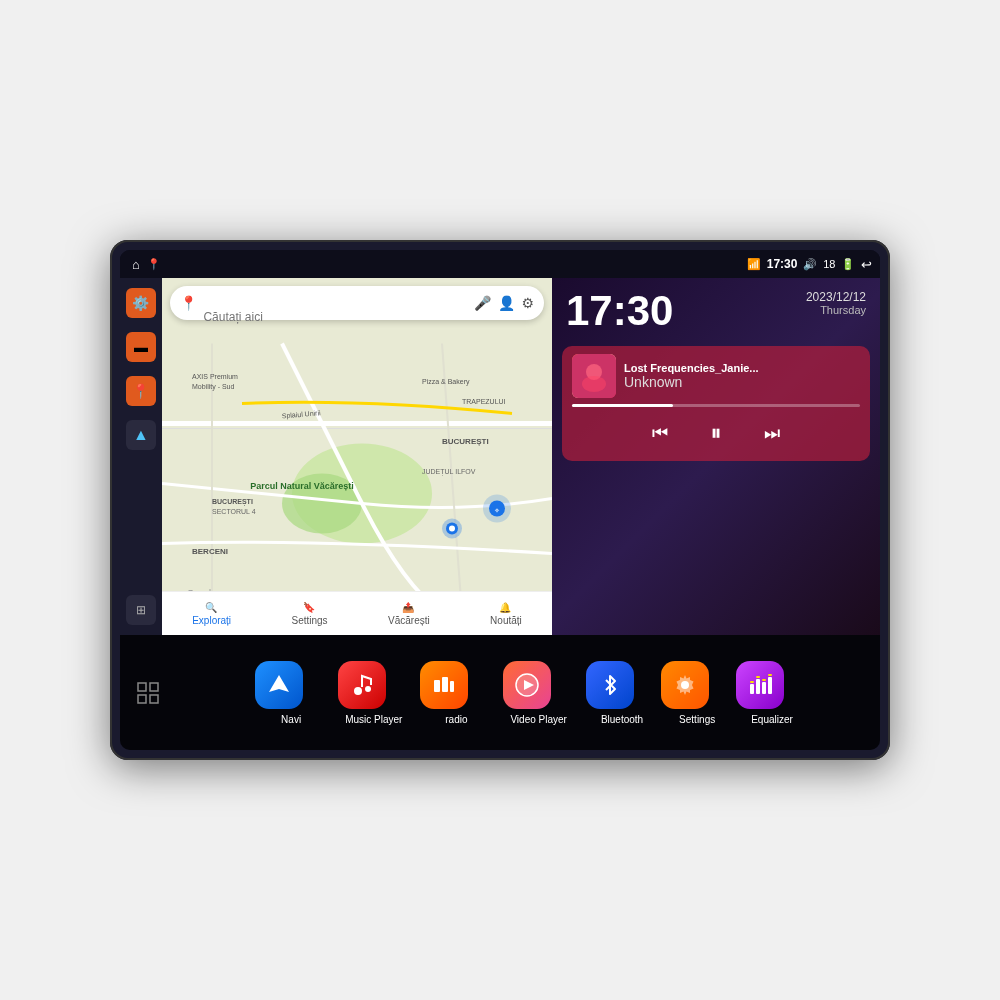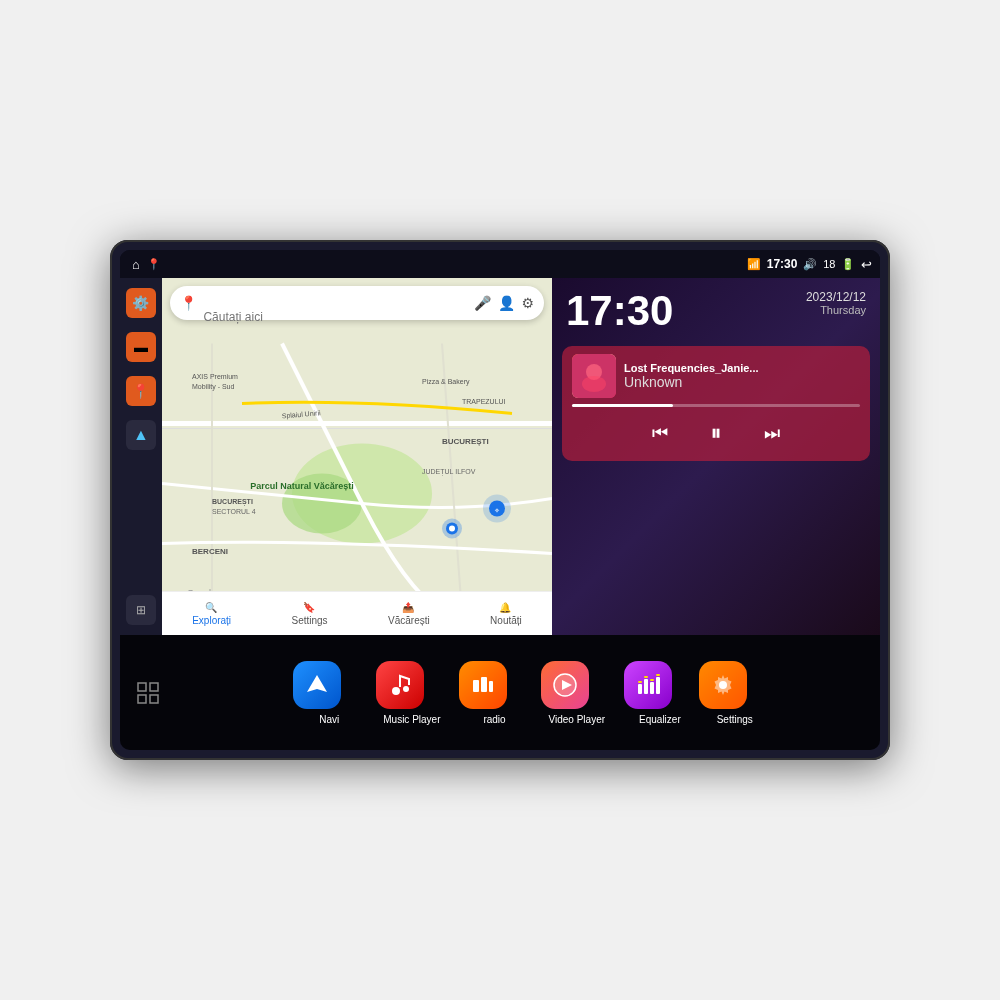--- a/index.html
+++ b/index.html
@@ -503,45 +503,53 @@
         <div class="app-item">
           <div class="app-icon app-video">
             <svg width="26" height="26" viewBox="0 0 26 26">
               <circle cx="13" cy="13" r="11" fill="rgba(255,255,255,0.2)" stroke="#fff" stroke-width="1.5"></circle>
               <polygon points="10,8 10,18 20,13" fill="#fff"></polygon>
             </svg>
           </div>
           <span class="app-label">Video Player</span>
         </div>
 
+        <div class="app-item">
+          <div class="app-icon app-bluetooth">
+            <svg width="26" height="26" viewBox="0 0 26 26">
+              <path d="M9,8 L18,17 L13,22 L13,4 L18,9 L9,18" stroke="#fff" stroke-width="2" fill="none" stroke-linejoin="round"></path>
+            </svg>
+          </div>
+          <span class="app-label">Bluetooth</span>
+        </div>
+
+        <div class="app-item">
+          <div class="app-icon app-settings">
+            <svg width="26" height="26" viewBox="0 0 26 26">
+              <circle cx="13" cy="13" r="4" fill="#fff"></circle>
+              <path d="M13,3 L14.5,6.5 L18,5 L18,8 L21.5,9.5 L20,13 L21.5,16.5 L18,18 L18,21 L14.5,19.5 L13,23 L11.5,19.5 L8,21 L8,18 L4.5,16.5 L6,13 L4.5,9.5 L8,8 L8,5 L11.5,6.5 Z" fill="#fff" opacity="0.5"></path>
+            </svg>
+          </div>
+          <span class="app-label">Settings</span>
+        </div>
 
         <div class="app-item">
           <div class="app-icon app-equalizer">
             <svg width="26" height="26" viewBox="0 0 26 26">
               <rect x="3" y="12" width="4" height="10" rx="1" fill="#fff"></rect>
               <rect x="9" y="7" width="4" height="15" rx="1" fill="#fff"></rect>
               <rect x="15" y="10" width="4" height="12" rx="1" fill="#fff"></rect>
               <rect x="21" y="5" width="4" height="17" rx="1" fill="#fff"></rect>
               <rect x="3" y="9" width="4" height="2" rx="1" fill="#ffdd00"></rect>
               <rect x="9" y="4" width="4" height="2" rx="1" fill="#ffdd00"></rect>
               <rect x="15" y="7" width="4" height="2" rx="1" fill="#ffdd00"></rect>
               <rect x="21" y="2" width="4" height="2" rx="1" fill="#ffdd00"></rect>
             </svg>
           </div>
           <span class="app-label">Equalizer</span>
         </div>
 
-        <div class="app-item">
-          <div class="app-icon app-settings">
-            <svg width="26" height="26" viewBox="0 0 26 26">
-              <circle cx="13" cy="13" r="4" fill="#fff"></circle>
-              <path d="M13,3 L14.5,6.5 L18,5 L18,8 L21.5,9.5 L20,13 L21.5,16.5 L18,18 L18,21 L14.5,19.5 L13,23 L11.5,19.5 L8,21 L8,18 L4.5,16.5 L6,13 L4.5,9.5 L8,8 L8,5 L11.5,6.5 Z" fill="#fff" opacity="0.5"></path>
-            </svg>
-          </div>
-          <span class="app-label">Settings</span>
-        </div>
-
 
       </div>
     </div>
 
   </div>
 </div>
 
 </body></html>

